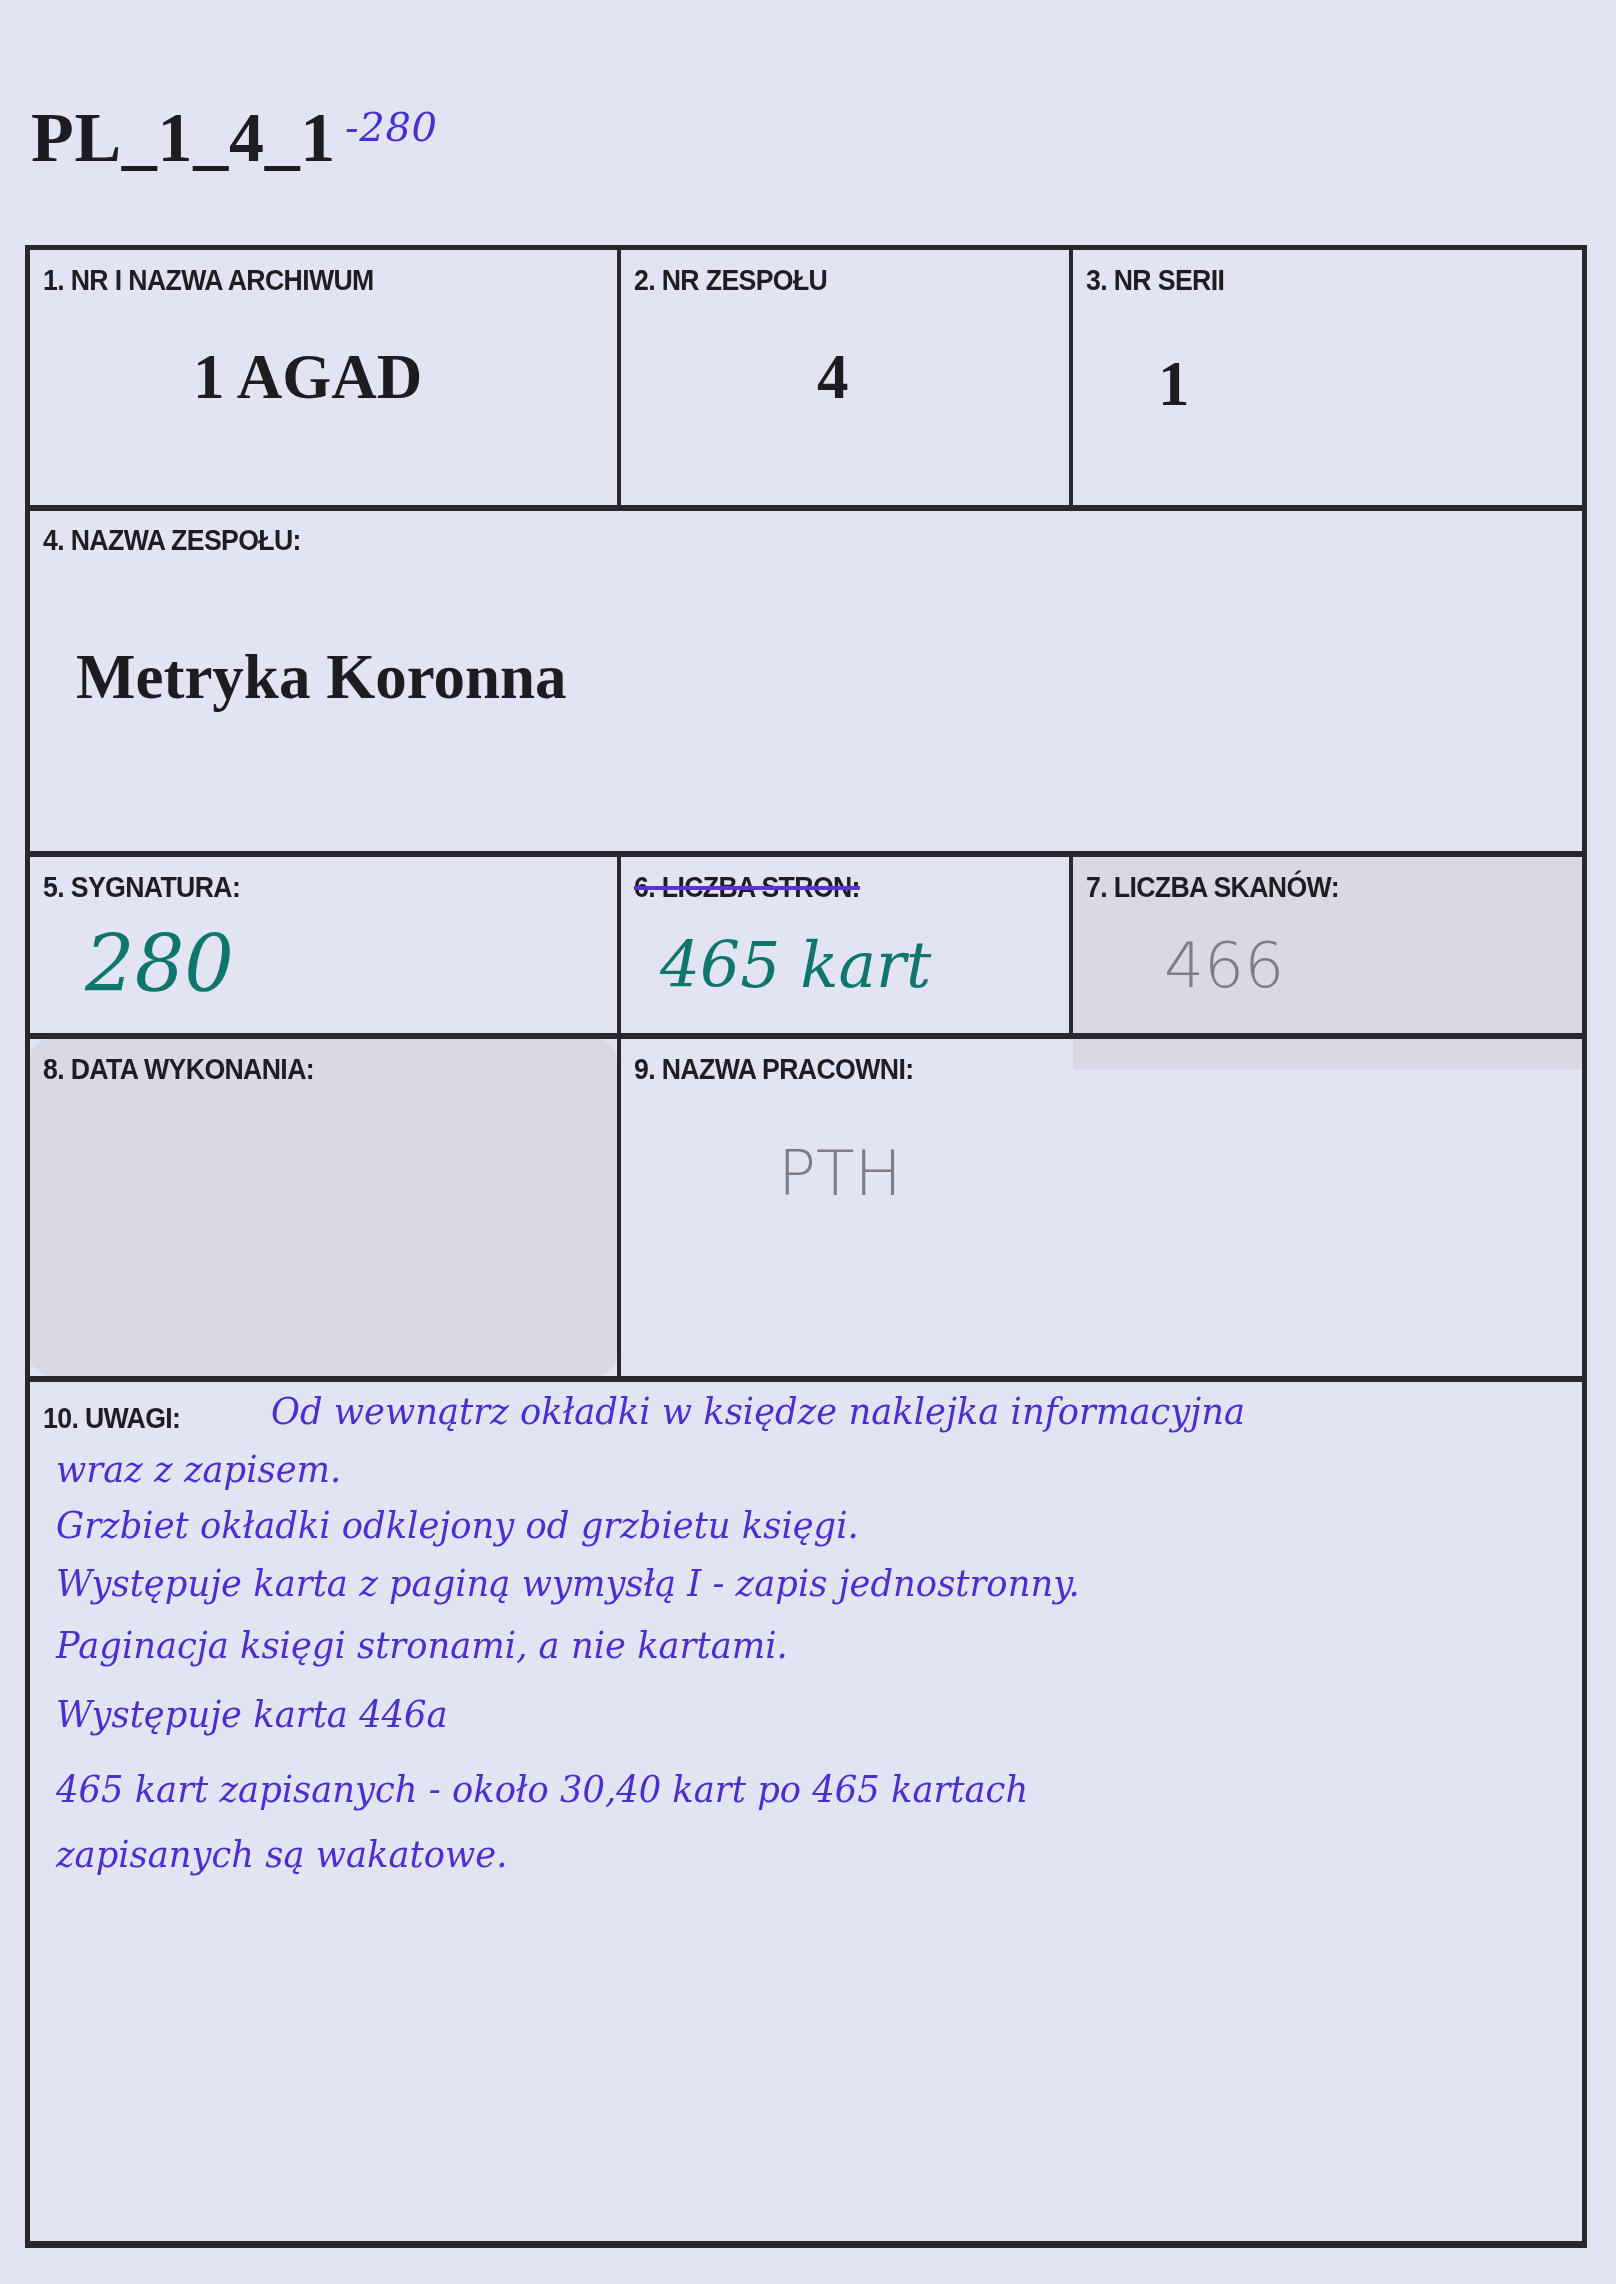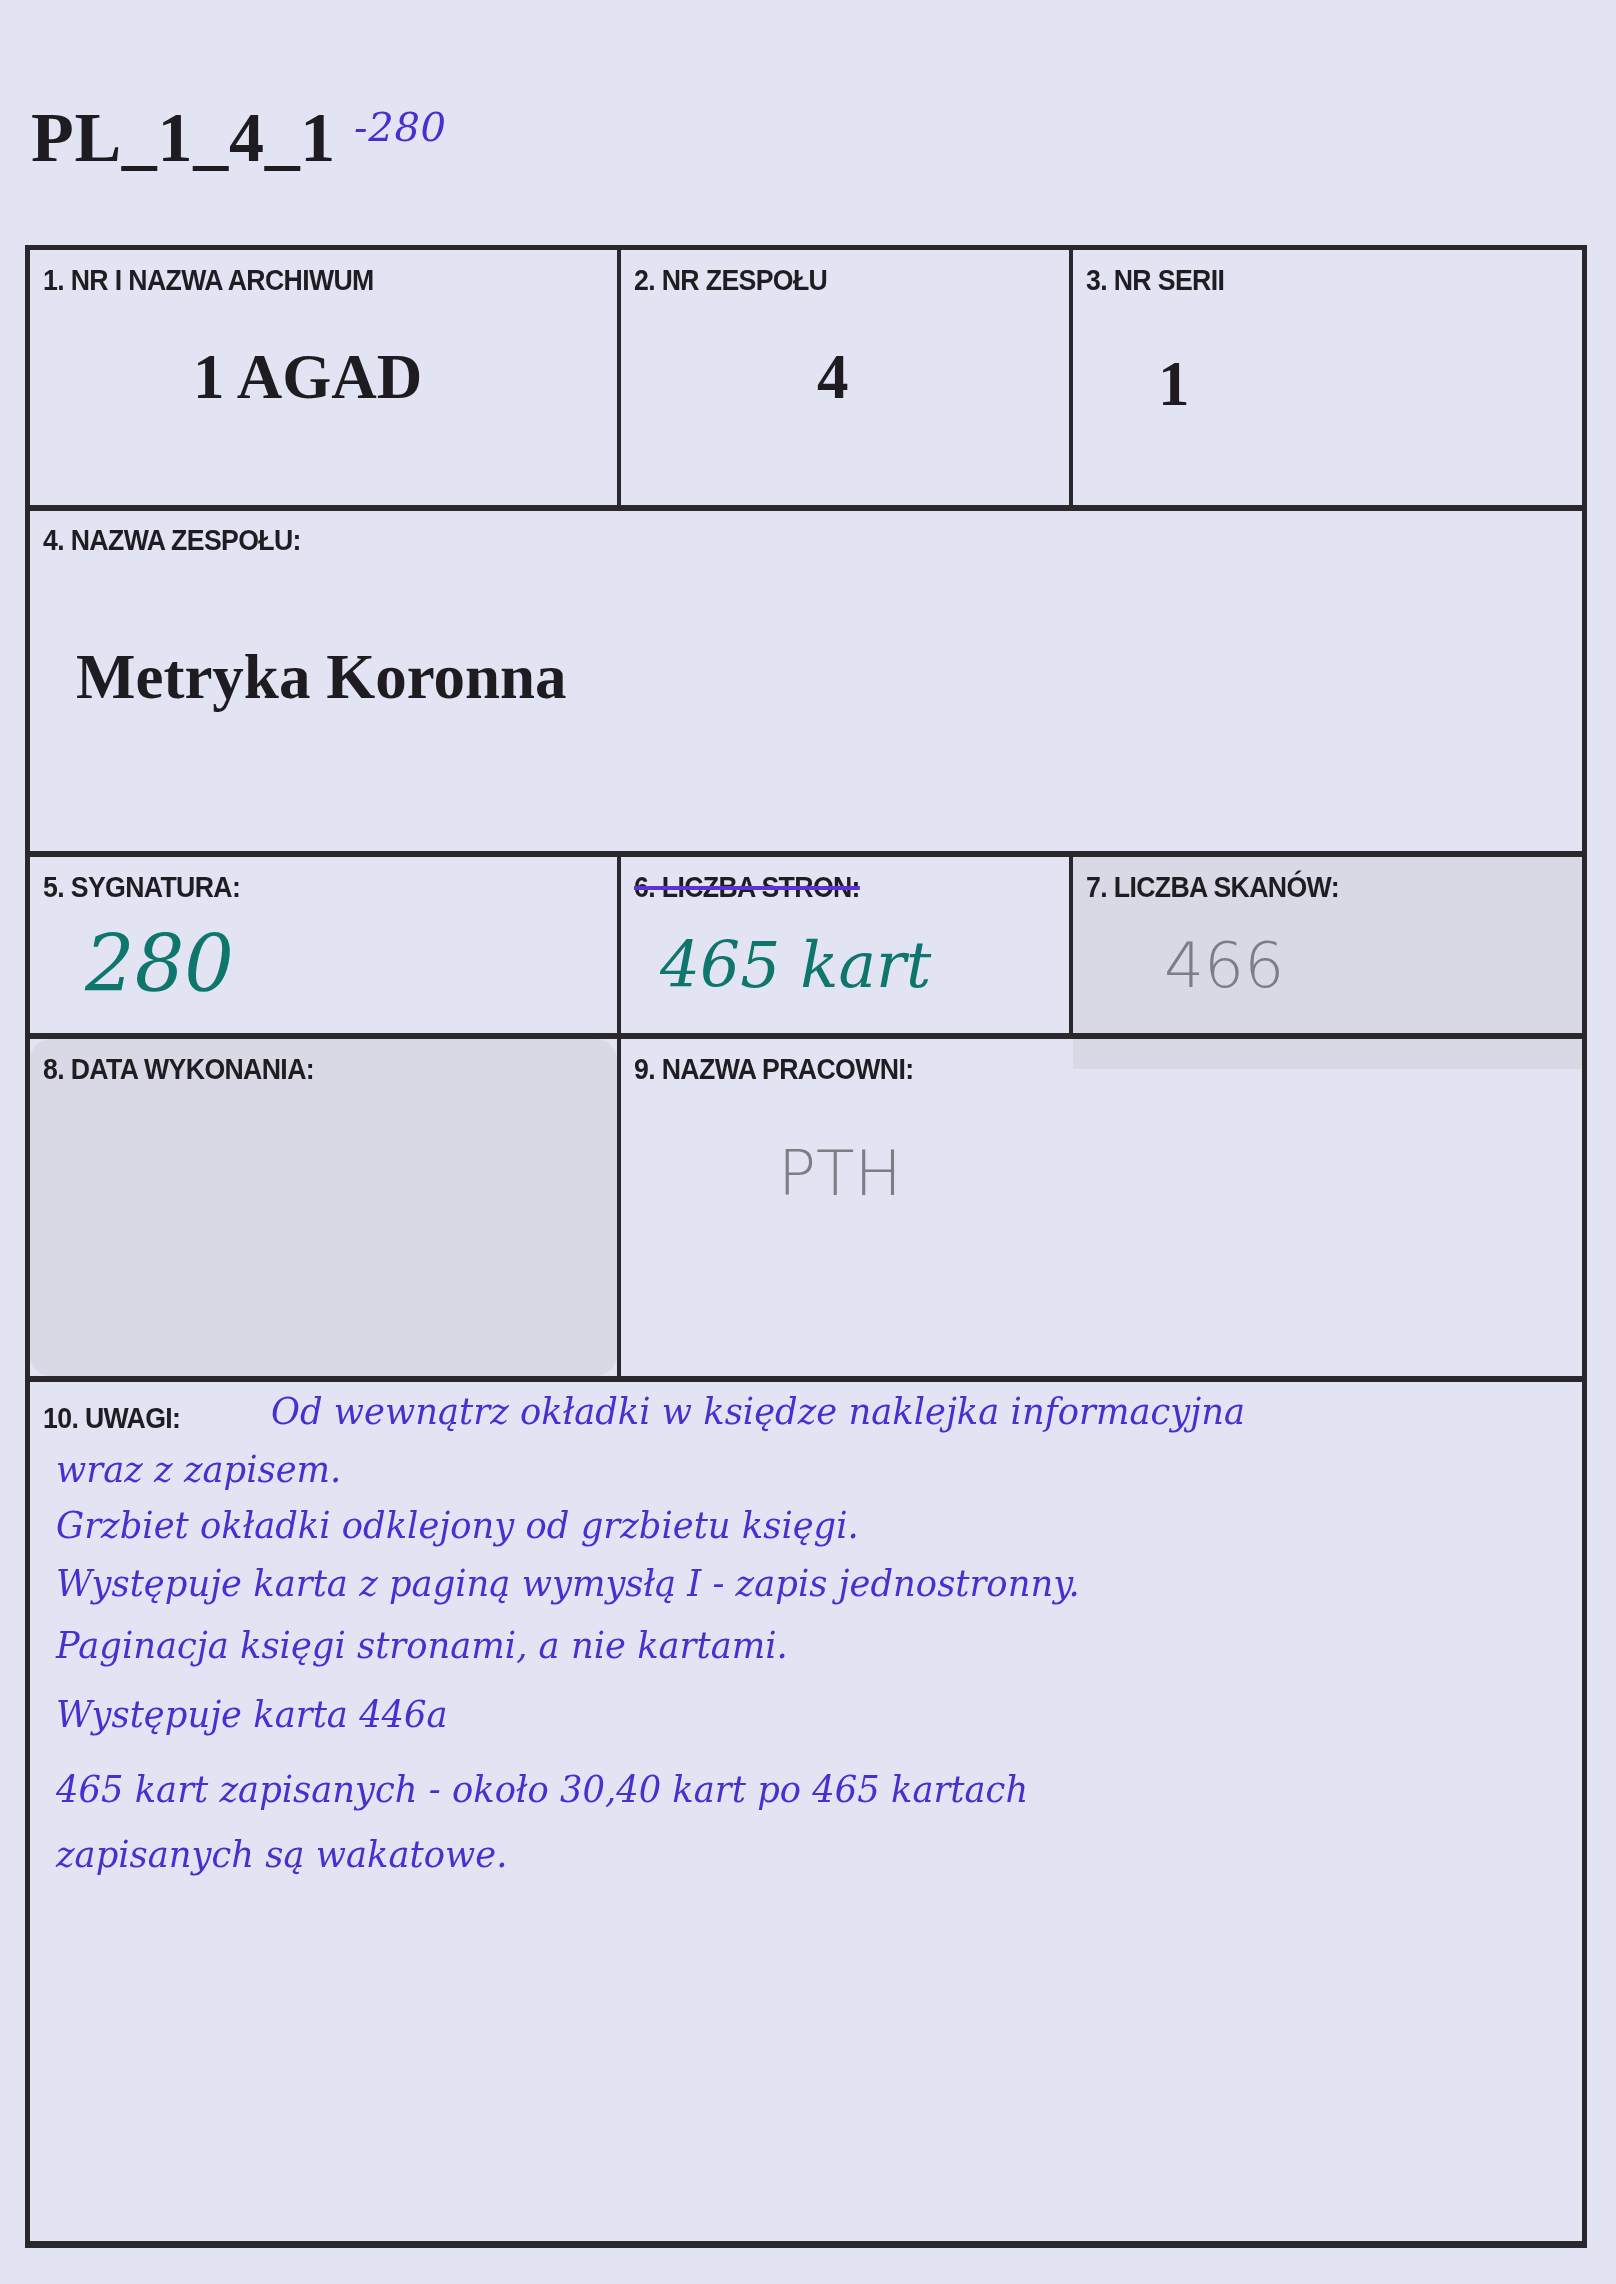--- a/index.html
+++ b/index.html
@@ -10,21 +10,21 @@
     font-family: "Liberation Sans", sans-serif;
   }
   .doc-id {
     position: absolute; left: 31px; top: 98px;
     font-family: "Liberation Serif", serif; font-weight: bold;
     font-size: 70px; color: #1e1c20; letter-spacing: 0.7px;
     white-space: nowrap;
   }
   .doc-id .hand {
     font-family: "DejaVu Serif", serif; font-style: italic; font-weight: normal;
-    font-size: 40px; color: #4a2fd0; margin-left: 18px; position: relative; top: -19.6px;
+    font-size: 40px; color: #4a2fd0; margin-left: 9px; position: relative; top: -19.6px;
   }
   .form {
     position: absolute; left: 25px; top: 245px;
     width: 1562px; height: 2003px;
     border: 5.2px solid #2a282c; border-top-width: 5.9px; border-bottom-width: 7.8px;
     box-sizing: border-box;
   }
   .cell {
     position: absolute; box-sizing: border-box;
   }

